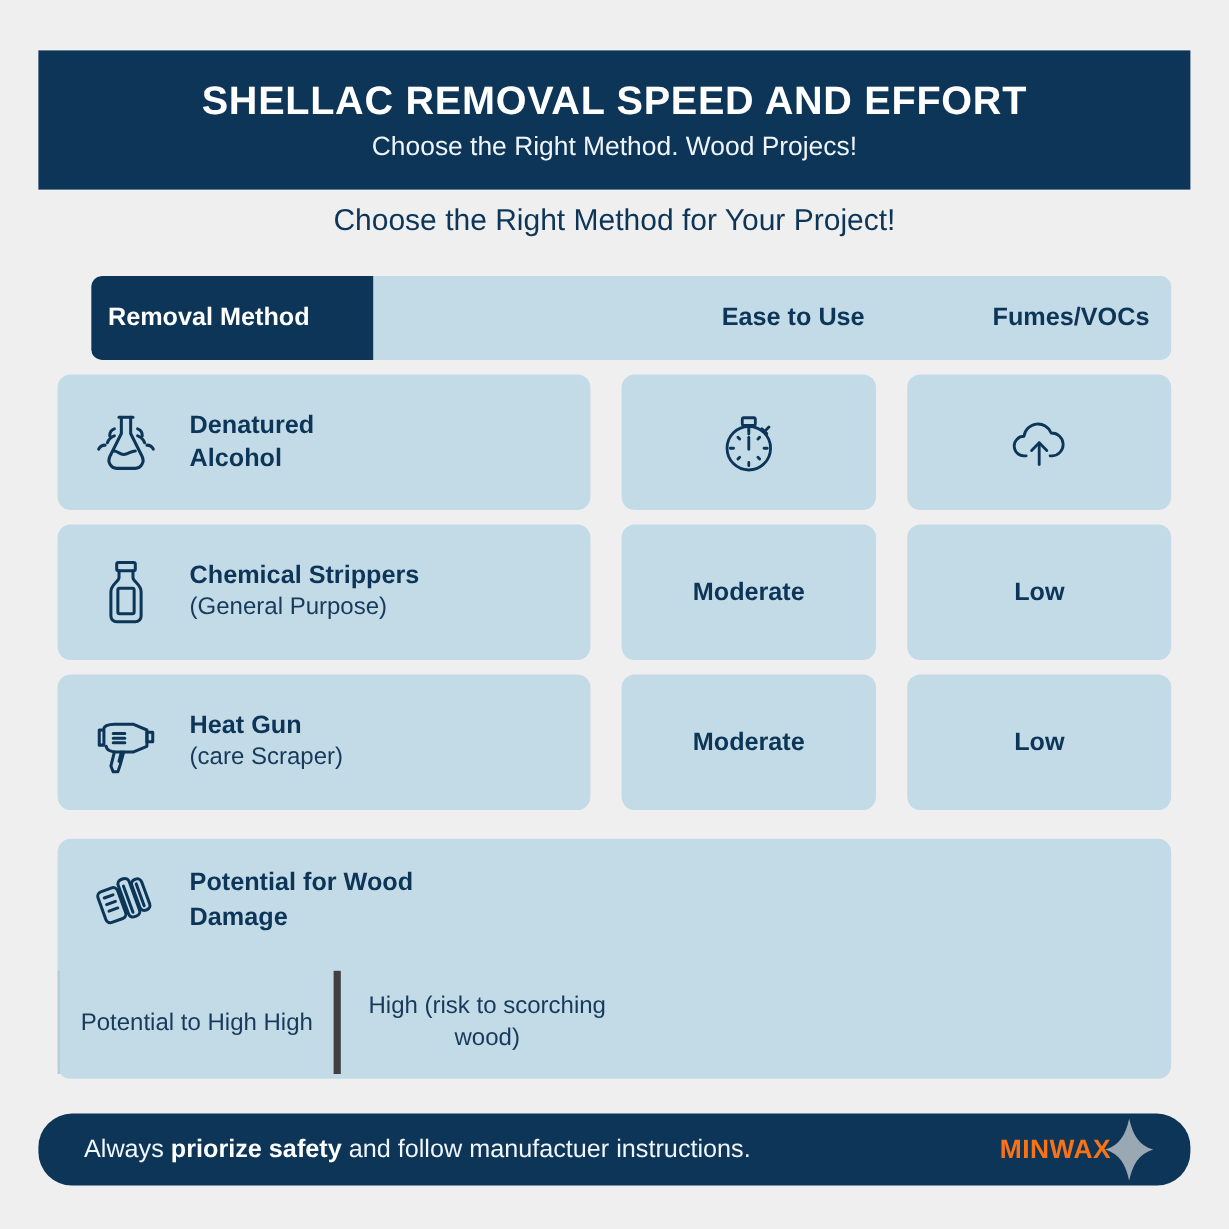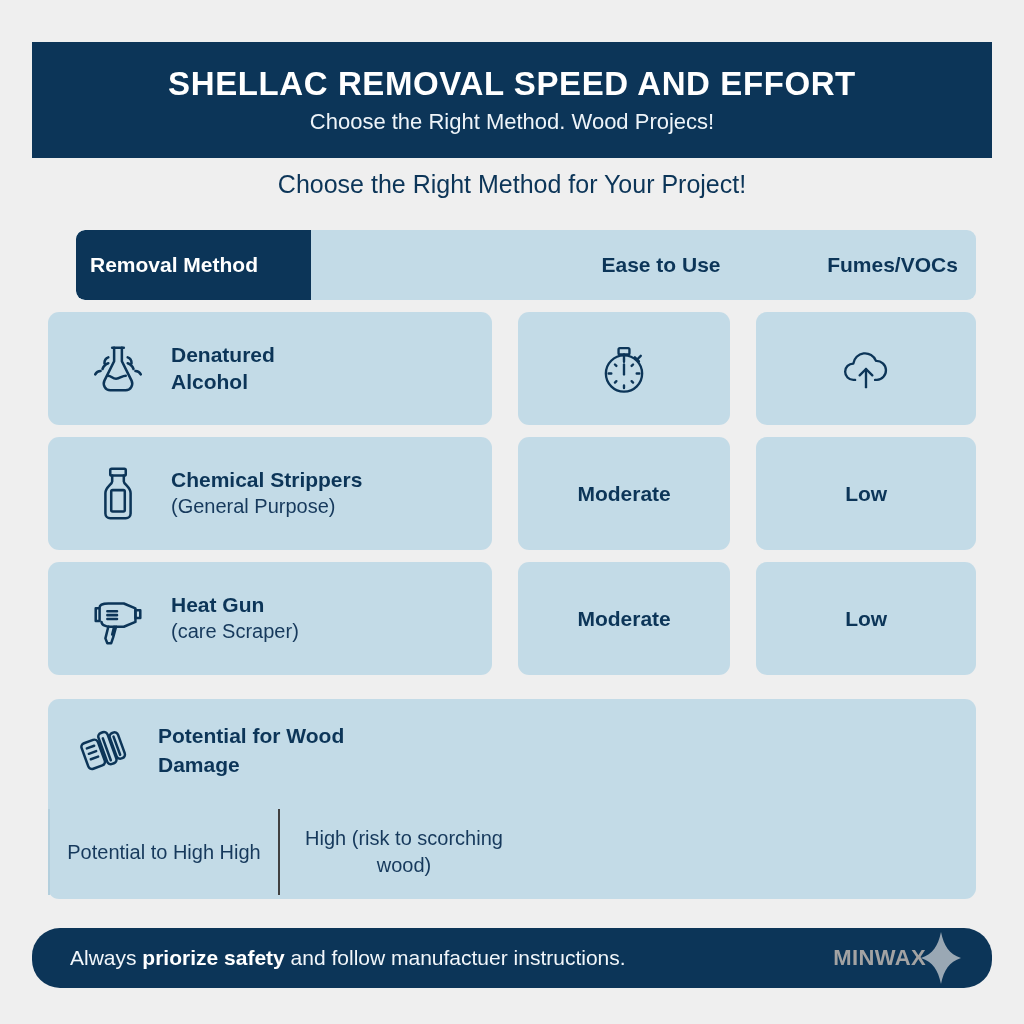--- a/index.html
+++ b/index.html
@@ -130,21 +130,21 @@
   }
   .cell {
     background: #c3dbe7;
     border-radius: 11px;
     display: flex;
     align-items: center;
   }
   .cell-method {
     width: 450px;
     height: 113px;
-    padding-left: 39px;
+    padding-left: 26px;
     gap: 22px;
   }
   .cell-val {
     width: 216px;
     height: 113px;
     justify-content: center;
   }
   .cell-val:last-child { width: 223px; }
 
   .method-icon {
@@ -222,21 +222,21 @@
     justify-content: center;
     text-align: center;
     color: #16395c;
     font-size: 20px;
     font-weight: normal;
     line-height: 1.35;
     padding: 0 10px;
   }
   .bp-cell-1 { width: 448px; }
   .bp-cell-2 { width: 230px; border-left: 2px solid #b3cfdd; }
-  .bp-cell-3 { width: 250px; border-left: 2px solid #404040; }
+  .bp-cell-3 { width: 250px; border-left: 6px solid #404040; }
 
   
   .footer-bar {
     position: absolute;
     left: 32px;
     top: 928px;
     width: 960px;
     height: 60px;
     background: #0c3558;
     display: flex;
@@ -252,21 +252,21 @@
     white-space: nowrap;
   }
   .footer-text b { font-weight: bold; color: #ffffff; }
   .footer-logo {
     display: flex;
     align-items: center;
     gap: 0px;
     position: relative;
   }
   .logo-word {
-    color: #a3a3a3;
+    color: #f97316;
     font-size: 22px;
     font-weight: bold;
     letter-spacing: 0.4px;
   }
   .logo-diamond {
     width: 42px;
     height: 52px;
     margin-left: -6px;
   }
 </style>

